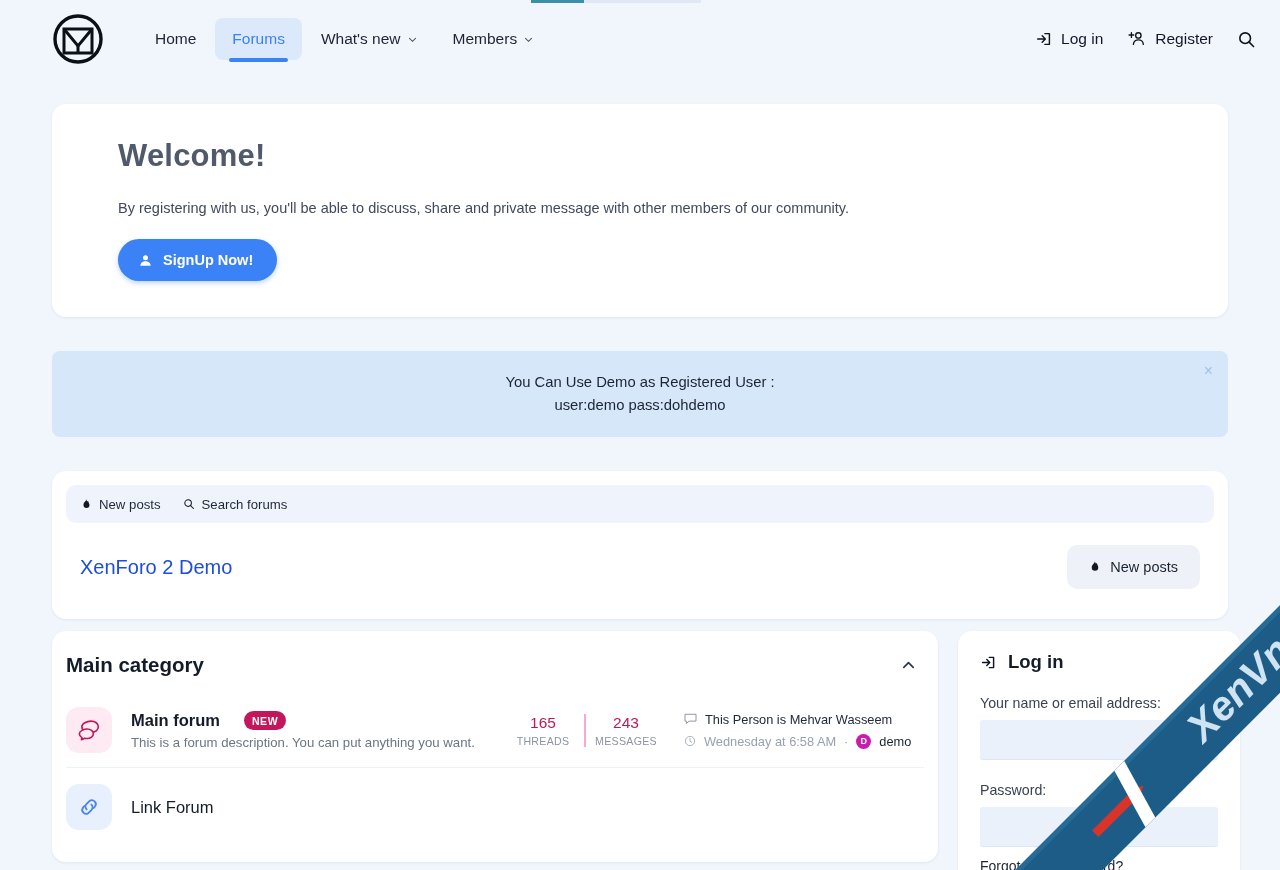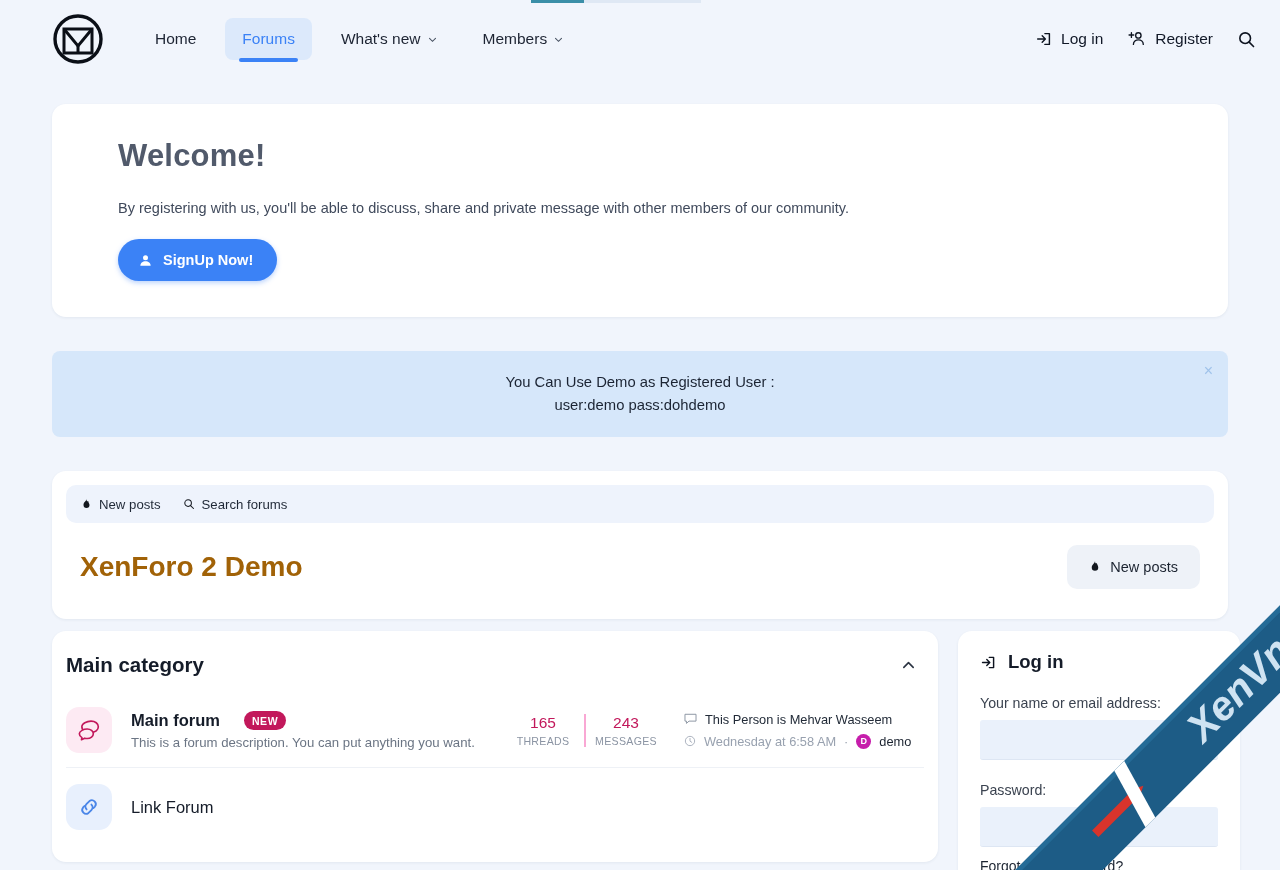--- a/index.html
+++ b/index.html
@@ -17,21 +17,21 @@
     background: rgba(190,210,230,.35);
   }
   .progress-fill { height: 3px; width: 52px; background: #3b8fa8; }
 
   
   .header {
     height: 78px; display: flex; align-items: center;
     padding: 0 24px 0 52px;
   }
   .logo { width: 52px; height: 52px; flex: 0 0 52px; margin-right: 34px; }
-  .nav { display: flex; align-items: center; gap: 12px; }
+  .nav { display: flex; align-items: center; gap: 2px; }
   .nav-item {
     position: relative; display: flex; align-items: center; gap: 7px;
     padding: 12px 17px; border-radius: 8px;
     font-size: 15.5px; color: #1d2433; cursor: pointer; white-space: nowrap;
   }
   .nav-item.active { background: #dce9fb; color: #3b82f6; }
   .nav-item.active::after {
     content: ""; position: absolute; left: 14px; right: 14px; bottom: -2px;
     height: 4px; background: #3b82f6; border-radius: 3px;
   }
@@ -90,21 +90,21 @@
     background: #eef3fc; border-radius: 10px; height: 38px;
     display: flex; align-items: center; gap: 22px; padding: 0 15px;
   }
   .subnav-item {
     display: flex; align-items: center; gap: 7px;
     font-size: 13.2px; color: #1f2836; cursor: pointer;
   }
   .title-row {
     display: flex; align-items: center; padding: 22px 14px 30px 14px;
   }
-  .page-title { font-size: 28px; color: #a16207; font-weight: 700; }
+  .page-title { font-size: 20px; color: #1d4ed8; font-weight: 400; }
   .newposts-btn {
     margin-left: auto; display: flex; align-items: center; gap: 9px;
     background: #eef2f8; border: none; border-radius: 10px;
     padding: 14px 22px; font-size: 14.5px; color: #1b2330;
     cursor: pointer; font-family: inherit;
   }
 
   
   .lower { display: flex; gap: 20px; margin-top: 12px; align-items: flex-start; }
   .col-main { width: 886px; flex: 0 0 886px; }

